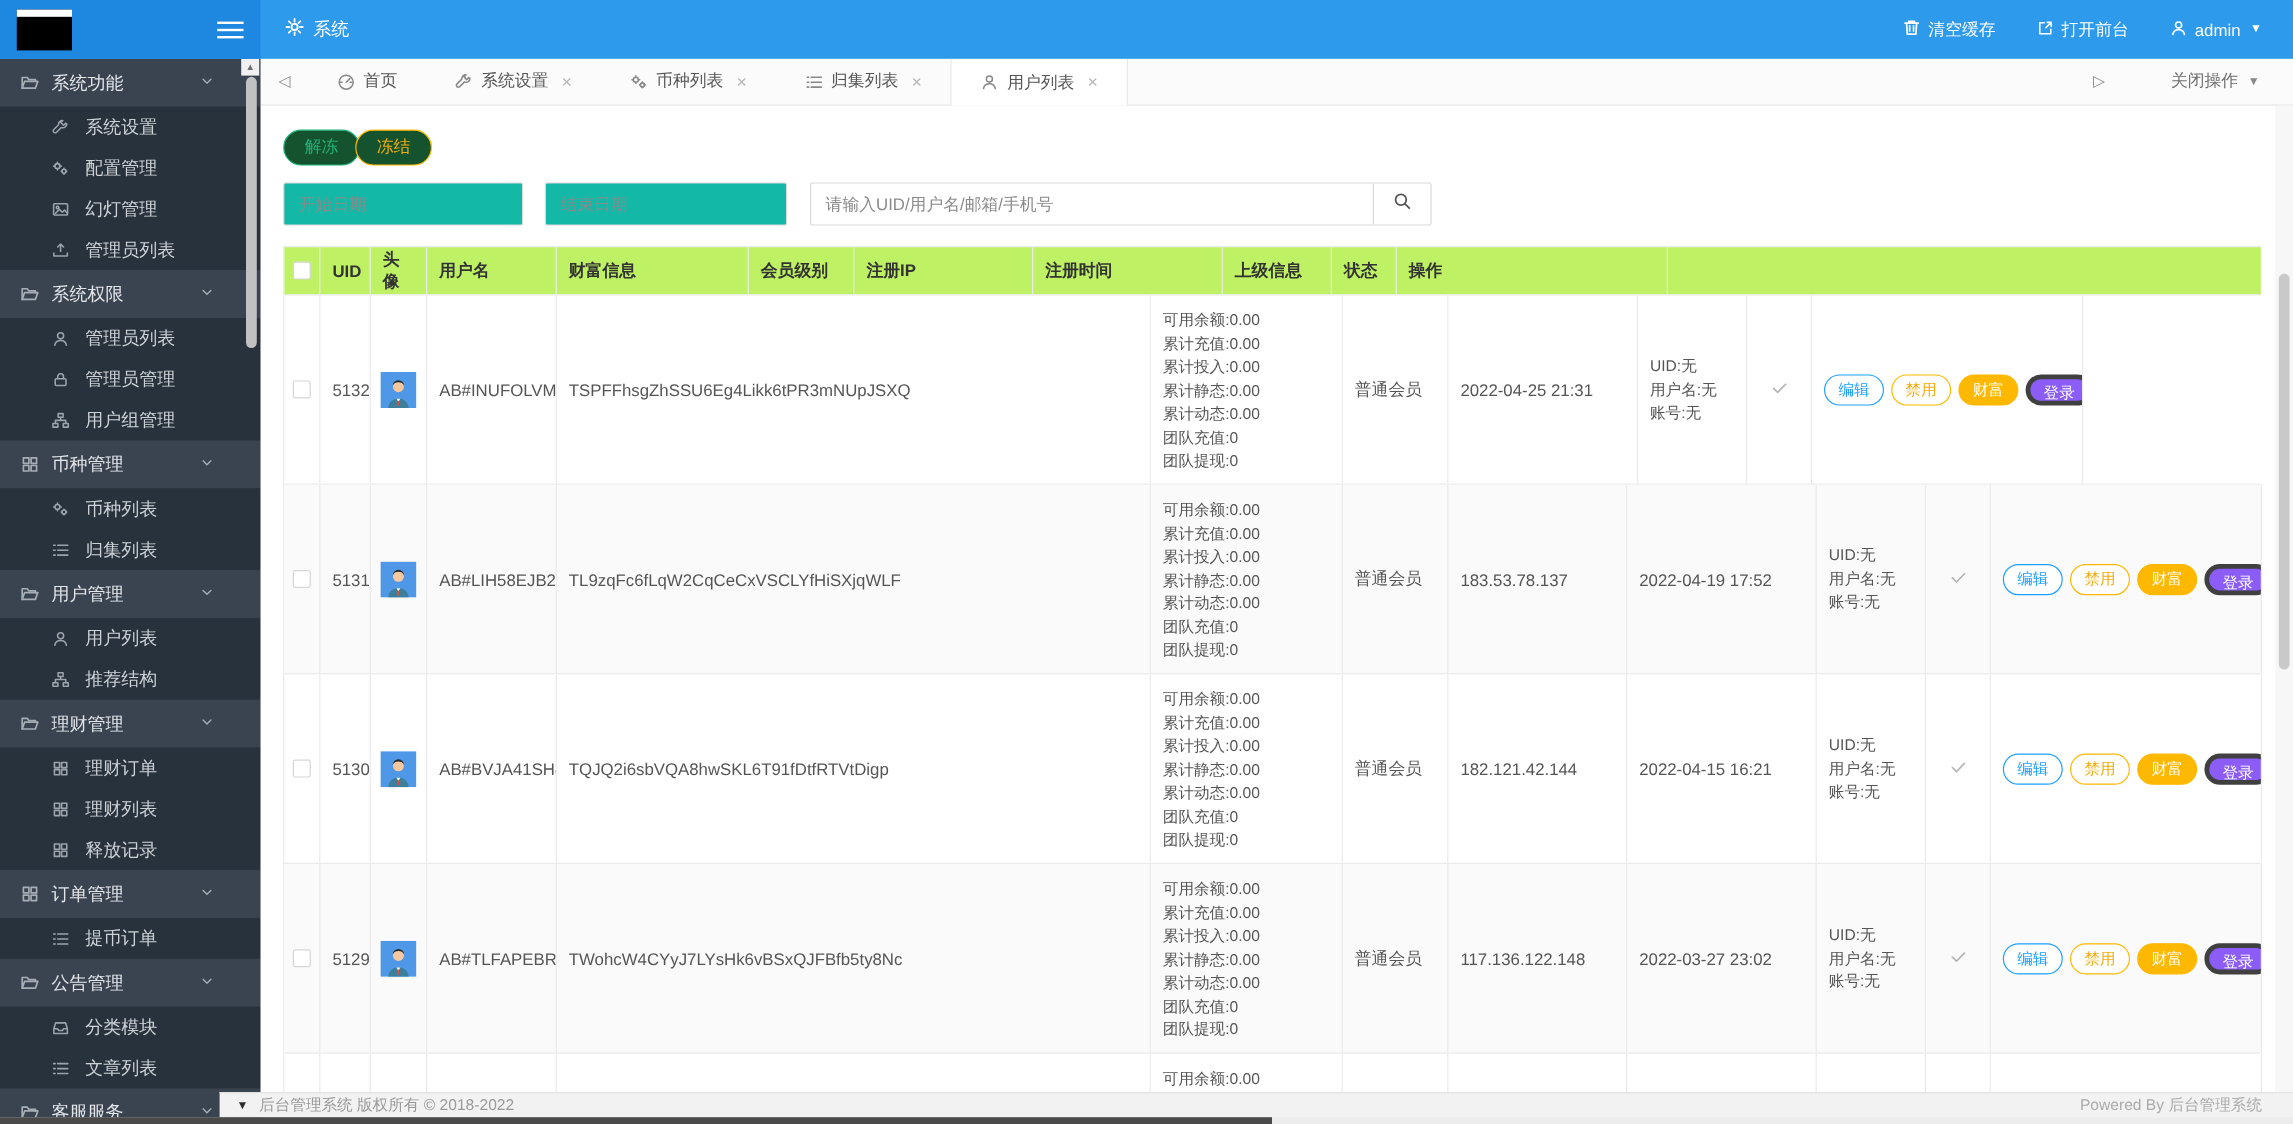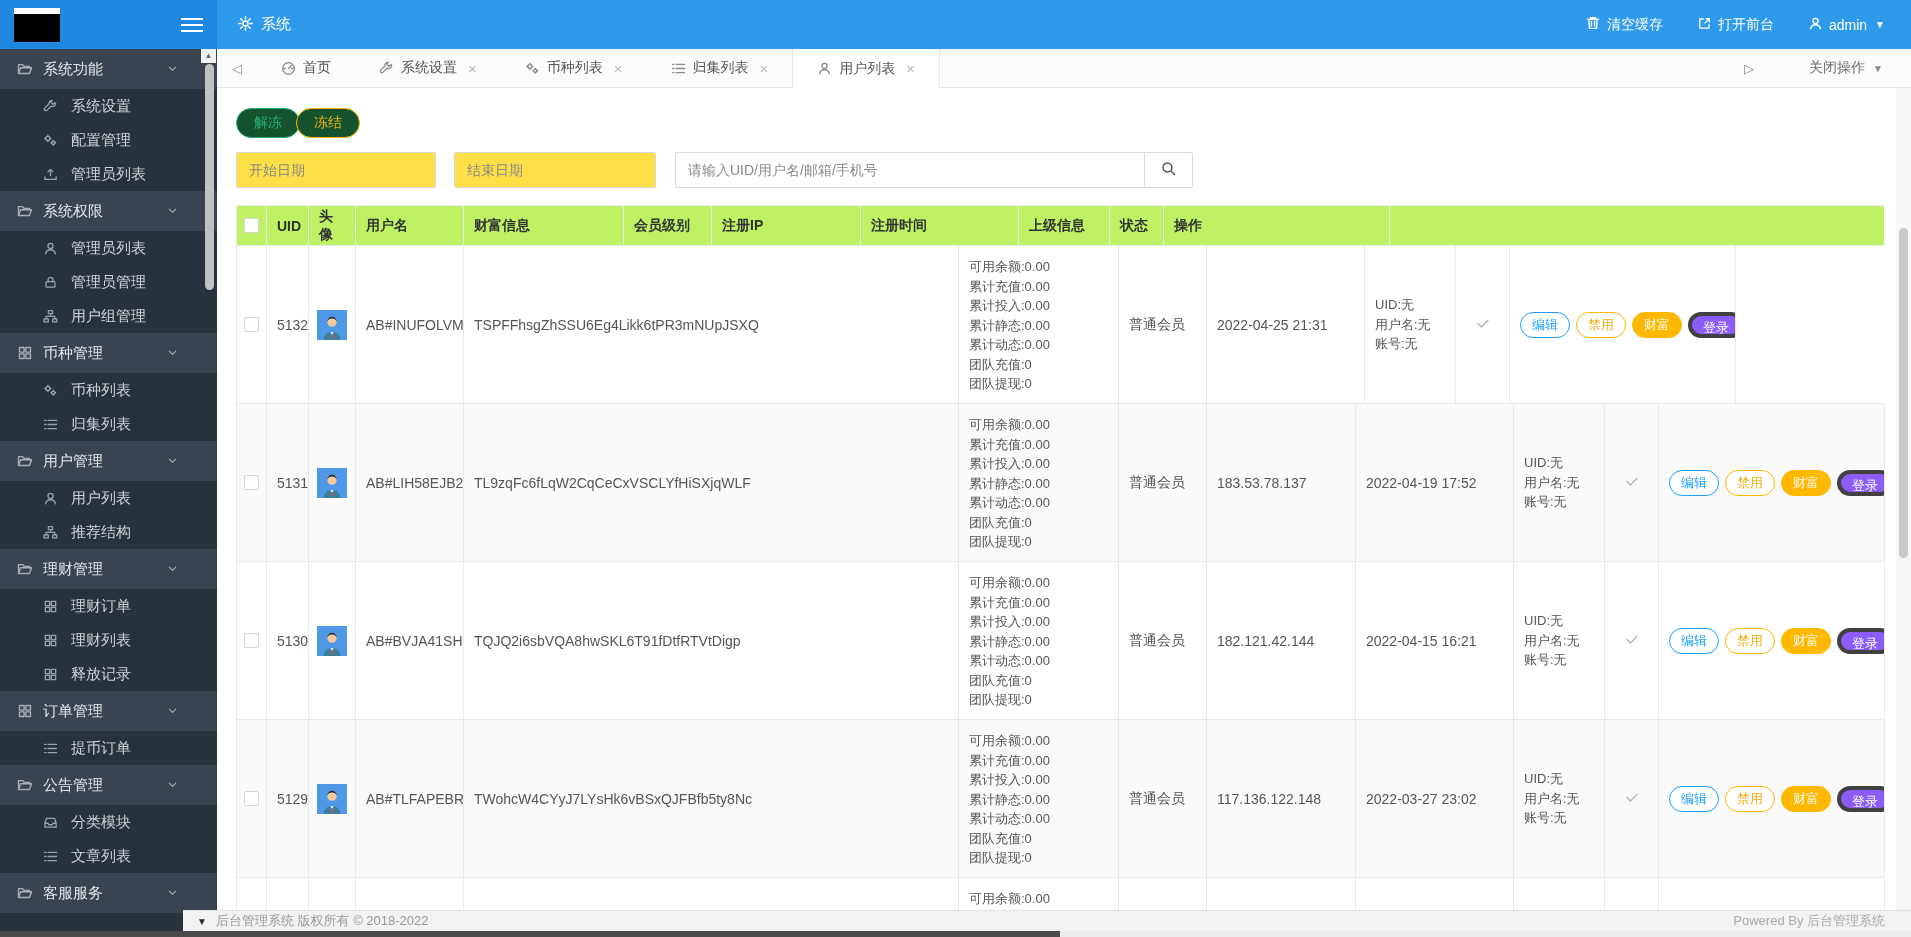--- a/index.html
+++ b/index.html
@@ -37,21 +37,21 @@
   .tab.active { background:#fff; border-left:1px solid #E8E8E8; border-right:1px solid #E8E8E8; margin-bottom:-1px; }
   .tab-right { margin-left:auto; display:flex; align-items:center; }
   .close-ops { display:flex; align-items:center; gap:8px; color:#6d6d6d; font-size:14px; padding:0 28px 0 40px; cursor:pointer; }
   .close-ops .caret { font-size:10px; color:#888; }
 
   
   .content { position:absolute; left:217px; top:88px; right:0; bottom:0; background:#fff; overflow:hidden; }
   .pillbtn { height:30px; padding:0 17px; border-radius:17px; background:#14532d; font-size:14px; cursor:pointer; }
   .btn-unfreeze { position:absolute; left:19px; top:20px; border:1px solid #22B179; color:#22B179; }
   .btn-freeze { position:absolute; left:79px; top:20px; border:1px solid #FFB800; color:#F0AD12; }
-  .filter-input { position:absolute; top:64px; height:36px; border:1px solid #d9d9d9; border-radius:2px; padding:0 12px; font-size:14px; color:#333; background:#fde047; }
+  .filter-input { position:absolute; top:64px; height:36px; border:1px solid #d9d9d9; border-radius:2px; padding:0 12px; font-size:14px; color:#333; background:#14b8a6; }
   .filter-input::placeholder { color:#8a8a8a; }
   .inp-start { left:19px; width:200px; }
   .inp-end { left:237px; width:202px; }
   .search-wrap { position:absolute; left:458px; top:64px; width:518px; height:36px; border:1px solid #d9d9d9; border-radius:2px; display:flex; background:#fff; }
   .search-wrap input { flex:1; border:none; outline:none; padding:0 12px; font-size:14px; color:#333; background:transparent; }
   .search-wrap input::placeholder { color:#8a8a8a; }
   .search-btn { width:48px; border-left:1px solid #d9d9d9; display:flex; align-items:center; justify-content:center; color:#555; cursor:pointer; }
 
   
   .table { position:absolute; left:19px; top:117px; width:1648px; border-top:1px solid #EAEAEA; border-left:1px solid #EAEAEA; font-size:14px; color:#555; }
@@ -148,20 +148,28 @@
         <div class="side-item">
           <svg class="icn " width="15" height="15" viewBox="0 0 16 16">
             <circle cx="5.2" cy="5.8" r="2.2"></circle>
             <circle cx="11" cy="10.4" r="1.8"></circle>
             <path d="M5.2 2.4v1M5.2 8.2v1M1.8 5.8h1M7.6 5.8h1M11 7.8v.9M11 12.1v.9M8.5 10.4h.9M12.6 10.4h.9"></path>
           </svg>
           <span>配置管理</span>
         </div>
         <div class="side-item">
           <svg class="icn " width="15" height="15" viewBox="0 0 16 16">
+            <rect x="1.8" y="3" width="12.4" height="10" rx="1"></rect>
+            <circle cx="5.3" cy="6.3" r="1.1"></circle>
+            <path d="M3.5 11.4 7 8l2.5 2.5 2-2 2.5 3"></path>
+          </svg>
+          <span>幻灯管理</span>
+        </div>
+        <div class="side-item">
+          <svg class="icn " width="15" height="15" viewBox="0 0 16 16">
             <path d="M2 10.6v2.6h12v-2.6"></path>
             <path d="M8 9.2V2.6M5.4 5.1 8 2.5l2.6 2.6"></path>
           </svg>
           <span>管理员列表</span>
         </div>
         <div class="side-section">
           <svg class="icn " width="16" height="16" viewBox="0 0 16 16">
             <path d="M1.5 12.5V3.6h4.2l1.3 1.8h5.5v1.4"></path>
             <path d="M1.5 12.5 3.5 6.8h11l-2 5.7z"></path>
           </svg>

